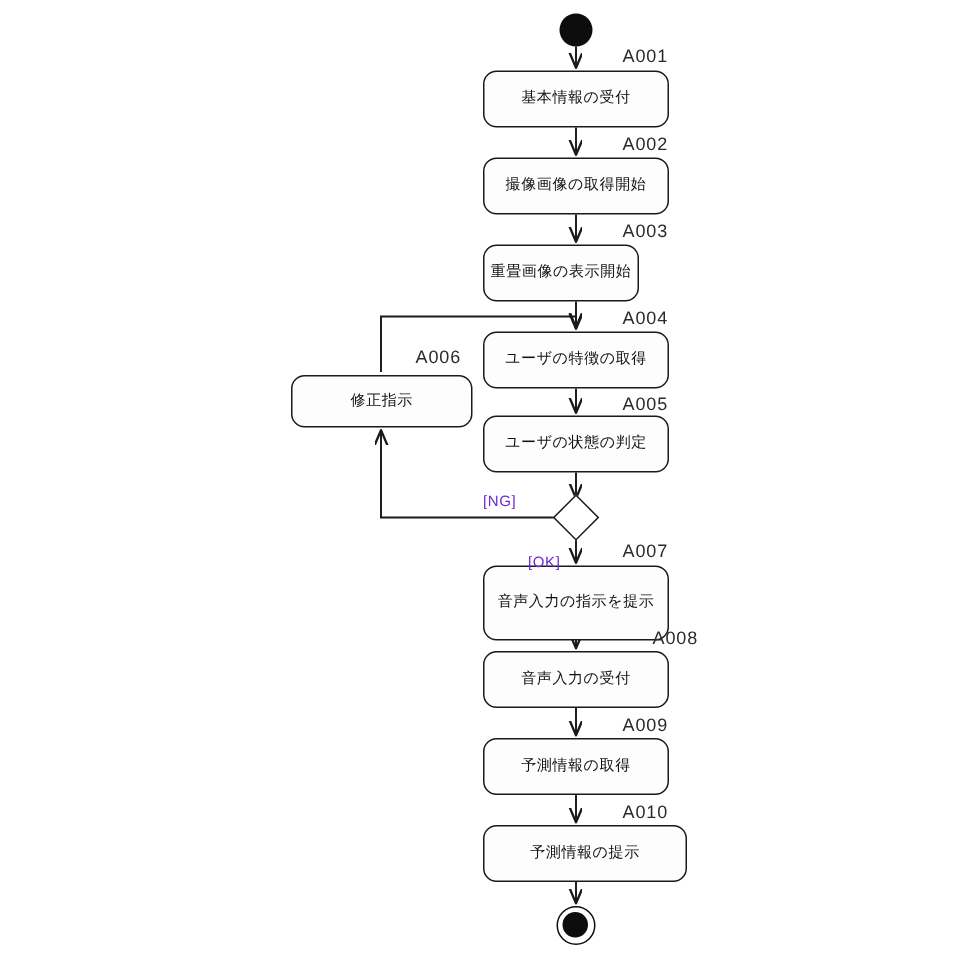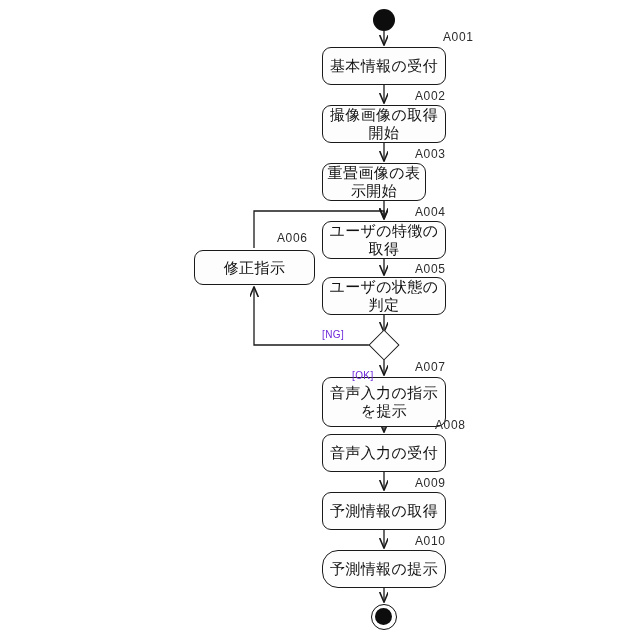--- a/index.html
+++ b/index.html
@@ -30,21 +30,21 @@
     position: absolute;
     box-sizing: border-box;
     border: 1.3px solid #1a1a1a;
     border-radius: 9px;
     background: #fdfdfd;
     display: flex;
     align-items: center;
     justify-content: center;
     text-align: center;
     color: #111111;
-    font-size: 15px;
+    font-size: 10px;
     letter-spacing: 0.4px;
     line-height: 1.2;
   }
   .step-id {
     position: absolute;
     color: #2b2b2b;
     font-size: 12px;
     letter-spacing: 0.6px;
     white-space: nowrap;
   }
@@ -121,24 +121,24 @@
   <div id="node-layer">
       <div class="node-box" style="left: 322px; top: 47px; width: 124px; height: 38px;">基本情報の受付</div>
       <div class="node-box" style="left: 322px; top: 105px; width: 124px; height: 38px;">撮像画像の取得開始</div>
       <div class="node-box" style="left: 322px; top: 163px; width: 104px; height: 38px;">重畳画像の表示開始</div>
       <div class="node-box" style="left: 322px; top: 221px; width: 124px; height: 38px;">ユーザの特徴の取得</div>
       <div class="node-box" style="left: 322px; top: 277px; width: 124px; height: 38px;">ユーザの状態の判定</div>
       <div class="node-box" style="left: 194px; top: 250px; width: 121px; height: 35px;">修正指示</div>
       <div class="node-box" style="left: 322px; top: 377px; width: 124px; height: 50px;">音声入力の指示を提示</div>
       <div class="node-box" style="left: 322px; top: 434px; width: 124px; height: 38px;">音声入力の受付</div>
       <div class="node-box" style="left: 322px; top: 492px; width: 124px; height: 38px;">予測情報の取得</div>
-      <div class="node-box" style="left: 322px; top: 550px; width: 124px; height: 38px; border-radius: 16px;">予測情報の提示</div>
+      <div class="node-box" style="left: 322px; top: 550px; width: 136px; height: 38px;">予測情報の提示</div>
     </div>
   <div id="label-layer">
-      <div class="step-id" style="left: 415px; top: 30px; margin-left: 28px;">A001</div>
+      <div class="step-id" style="left: 415px; top: 30px;">A001</div>
       <div class="step-id" style="left: 415px; top: 89px;">A002</div>
       <div class="step-id" style="left: 415px; top: 147px;">A003</div>
       <div class="step-id" style="left: 415px; top: 205px;">A004</div>
       <div class="step-id" style="left: 415px; top: 262px;">A005</div>
       <div class="step-id" style="left: 277px; top: 231px;">A006</div>
       <div class="step-id" style="left: 415px; top: 360px;">A007</div>
       <div class="step-id" style="left: 415px; top: 418px; margin-left: 20px;">A008</div>
       <div class="step-id" style="left: 415px; top: 476px;">A009</div>
       <div class="step-id" style="left: 415px; top: 534px;">A010</div>
       <div class="guard-label" style="left: 322px; top: 329px;">[NG]</div>

